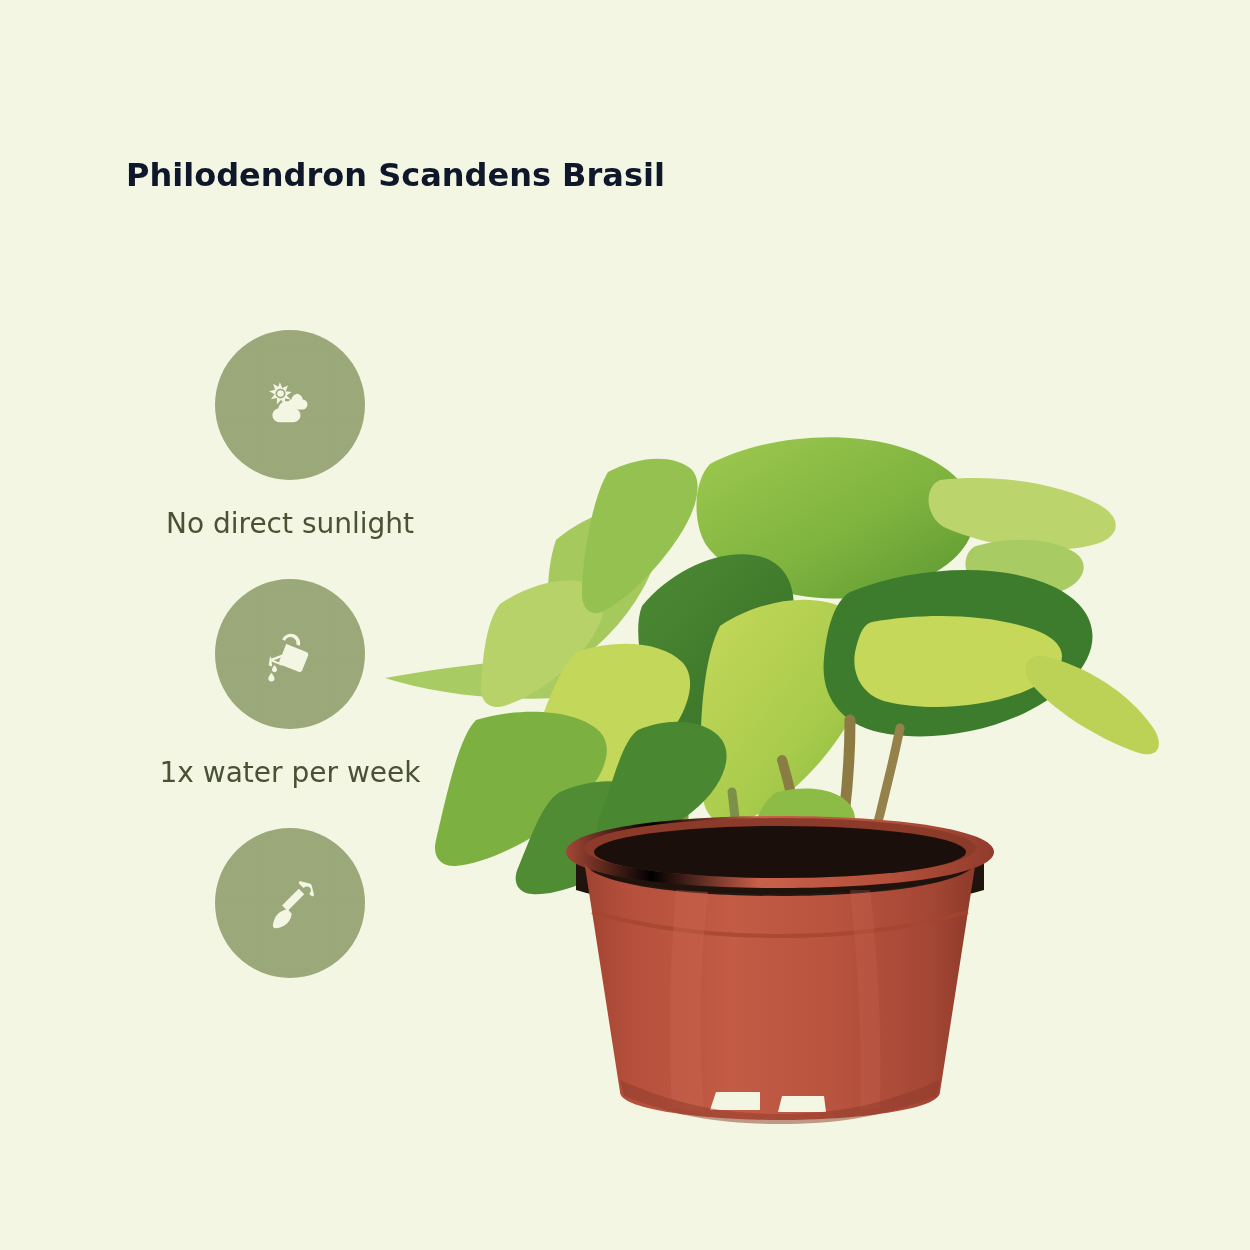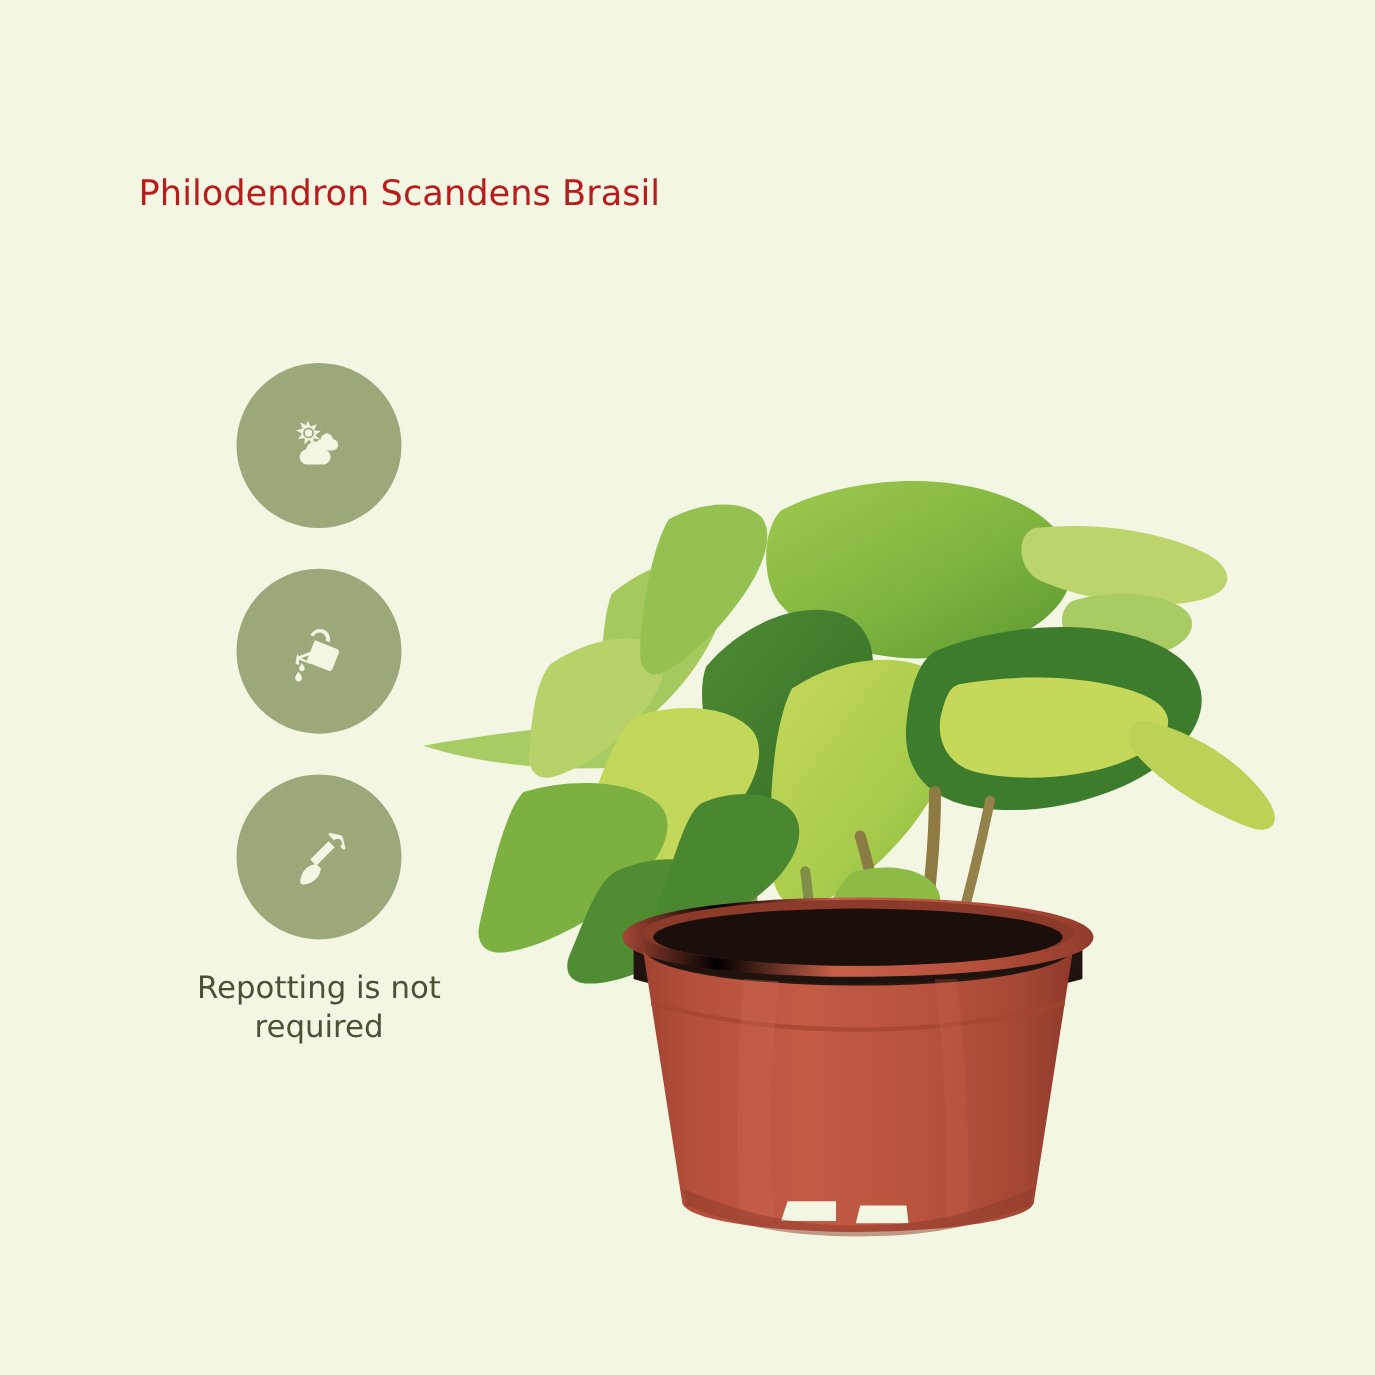--- a/index.html
+++ b/index.html
@@ -21,22 +21,22 @@
   #title {
     font-size:48px;
     font-weight:bold;
     color:#4A5134;
     letter-spacing:-0.2px;
     line-height:1.15;
   }
 
   #subtitle {
     font-size:32px;
-    font-weight:400;
-    color:#b91c1c;
+    font-weight:700;
+    color:#0f172a;
     margin-top:38px;
     line-height:1.2;
     white-space:nowrap;
   }
 
   
   #care-list {
     position:absolute;
     left:165px;
     top:330px;
@@ -110,57 +110,58 @@
 
           <circle cx="22.2" cy="20.2" r="5.1" fill="#9BA87A"></circle>
           <circle cx="22.2" cy="20.2" r="3.4" fill="#F3F6E2"></circle>
 
           <path d="M38.5 20.4c3.4 0 6.2 2.5 6.7 5.8 2.7 .2 4.8 2.5 4.8 5.2 0 2.9-2.3 5.2-5.2 5.2H34.4c-2.9 0-5.2-2.3-5.2-5.2 0-2.6 1.9-4.8 4.4-5.2 .4-3.3 3.3-5.8 6.7-5.8h-1.8z"></path>
 
           <path d="M27.2 27.9c4.6 0 8.4 3.4 9.0 7.8 3.7 .2 6.6 3.3 6.6 7.0 0 3.9-3.2 7.1-7.1 7.1H21.0c-3.9 0-7.1-3.2-7.1-7.1 0-3.5 2.6-6.5 6.0-7.0 .6-4.4 4.4-7.8 9.0-7.8h-1.7z"></path>
         </svg>
       </span>
     </div>
+    <div class="care-label">No direct sunlight</div>
   </div>
 
   <div class="care-item">
     <div class="care-badge">
       <span>
         <svg viewBox="0 0 64 64" fill="#F3F6E2" aria-hidden="true">
 
           <path d="M24.0 17.0c2.0-4.6 7.2-7.1 12.0-5.4 4.9 1.8 7.6 7.0 6.2 12.0l-3.7-1.3c.8-3.1-.9-6.3-4.0-7.4-3.0-1.1-6.3 .4-7.5 3.3l-3.0-1.2z"></path>
 
           <path d="M27.6 21.4l21.4 8.6c1.5 .6 2.2 2.3 1.6 3.8l-6.0 15.0c-.6 1.5-2.3 2.2-3.8 1.6l-18.2-7.3c-1.5-.6-2.2-2.3-1.6-3.8l2.8-6.9 3.8-9.4c.6-1.5 .5-2.2 0-1.6z"></path>
 
           <path d="M24.4 35.2l-9.1 3.3 9.0 3.6-.5 2.0-12.1-4.8c-1.0-.4-1.0-1.8 0-2.2l12.2-4.5 .5 2.6z"></path>
 
           <path d="M12.4 35.1l1.1 8.6c.1 .8-.7 1.4-1.4 1.0l-1.4-.7c-.5-.3-.8-.9-.6-1.5l1.3-7.2c.2-.9 1.0-1.0 1.0-.2z"></path>
 
           <path d="M18.6 48.2c0 1.5-1.2 2.6-2.6 2.6-1.5 0-2.6-1.2-2.6-2.6 0-1.6 2.6-4.8 2.6-4.8s2.6 3.2 2.6 4.8z"></path>
           <path d="M16.0 57.2c0 1.8-1.4 3.2-3.2 3.2-1.8 0-3.2-1.4-3.2-3.2 0-2.0 3.2-5.9 3.2-5.9s3.2 3.9 3.2 5.9z"></path>
         </svg>
       </span>
     </div>
+    <div class="care-label">1x water per week</div>
   </div>
 
   <div class="care-item">
     <div class="care-badge">
       <span>
         <svg viewBox="0 0 64 64" fill="#F3F6E2" aria-hidden="true">
 
           <path d="M43.0 9.5l9.2 2.3c1.1 .3 1.9 1.1 2.2 2.2l2.3 9.2c.4 1.5-1.4 2.6-2.5 1.5l-12.7-12.7c-1.1-1.1 0-2.9 1.5-2.5z"></path>
           <path d="M46.6 16.1c1.6-1.6 4.2-1.6 5.8 0 1.6 1.6 1.6 4.2 0 5.8-1.0 1.0-2.4 1.3-3.7 1.0l-3.1-3.1c-.3-1.3 0-2.7 1.0-3.7z" fill="#9BA87A"></path>
 
           <path d="M41.0 17.3l5.7 5.7-17.2 17.2-5.7-5.7 17.2-17.2z"></path>
 
           <path d="M27.4 36.5l6.3 6.3c-.2 3.2-1.6 7.1-4.5 10.0-3.6 3.6-8.6 5.0-12.2 5.2-1.5 .1-2.7-1.1-2.6-2.6 .2-3.6 1.6-8.6 5.2-12.2 2.9-2.9 6.8-4.3 10.0-4.5l-2.2-2.2z"></path>
         </svg>
       </span>
     </div>
-    <div class="care-label">Repotting is not required</div>
   </div>
 </div>
 
 <div id="plant-photo">
   <svg viewBox="0 0 790 710" aria-hidden="true">
     <defs>
       <linearGradient id="potG" x1="0" y1="0" x2="1" y2="0">
         <stop offset="0%" stop-color="#A04331"></stop>
         <stop offset="12%" stop-color="#B5503C"></stop>
         <stop offset="38%" stop-color="#C35B45"></stop>

